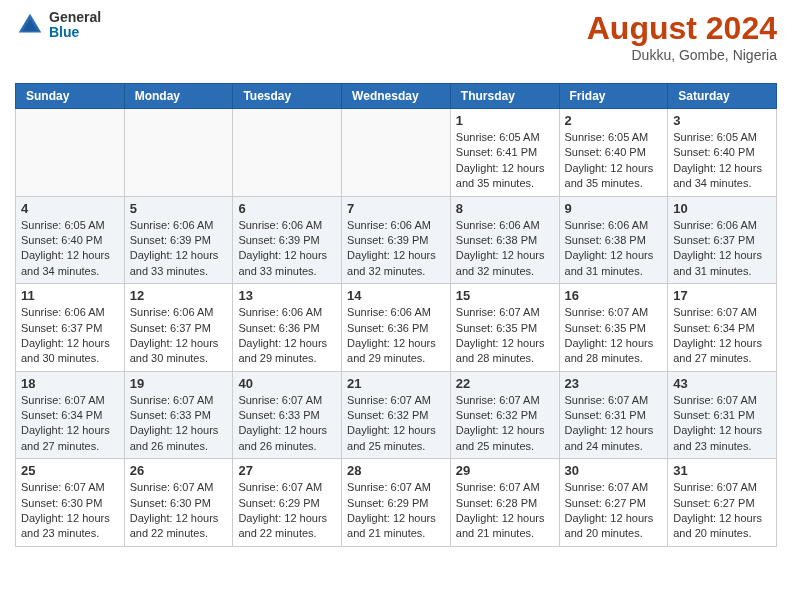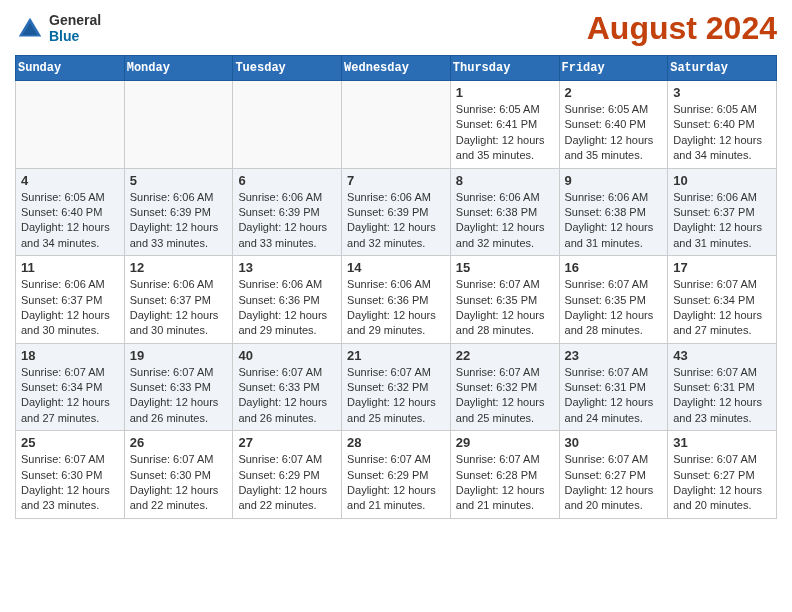--- a/index.html
+++ b/index.html
@@ -10,22 +10,22 @@
       background: #fff;
       overflow: hidden;
     }
     .container {
       width: 792px;
       padding: 10px 15px;
     }
     .header {
       display: flex;
       justify-content: space-between;
-      align-items: center;
-      margin-bottom: 8px;
+      align-items: flex-start;
+      margin-bottom: 20px;
     }
     .logo {
       display: flex;
       align-items: center;
       gap: 4px;
     }
     .logo-text {
       display: flex;
       flex-direction: column;
       line-height: 1.1;
@@ -58,24 +58,23 @@
     }
     .calendar {
       width: 100%;
       border-collapse: collapse;
       font-size: 10.5px;
     }
     .calendar th {
       background: #2a6db5;
       color: #fff;
       text-align: left;
-      padding: 5px 2px;
+      padding: 5px 10px;
       font-size: 12px;
       border: 1px solid #1a5a9a;
-      font-family: Liberation Mono, monospace;
     }
     .calendar td {
       border: 1px solid #ccc;
       vertical-align: top;
       padding: 4px 5px;
       width: calc(100% / 7);
       height: 78px;
       background: #fff;
     }
     .calendar td.empty {
@@ -110,20 +109,21 @@
         <polygon points="20,5 35,30 5,30" fill="#2a6db5"></polygon>
         <polygon points="20,12 30,28 10,28" fill="#1a5a9a"></polygon>
       </svg>
       <div class="logo-text">
         <span class="logo-general">General</span>
         <span class="logo-blue">Blue</span>
       </div>
     </div>
     <div class="title-block">
       <div class="month-year">August 2024</div>
+      <div class="location">Dukku, Gombe, Nigeria</div>
     </div>
   </div>
 
   <table class="calendar">
     <thead>
       <tr>
         <th>Sunday</th>
         <th>Monday</th>
         <th>Tuesday</th>
         <th>Wednesday</th>

